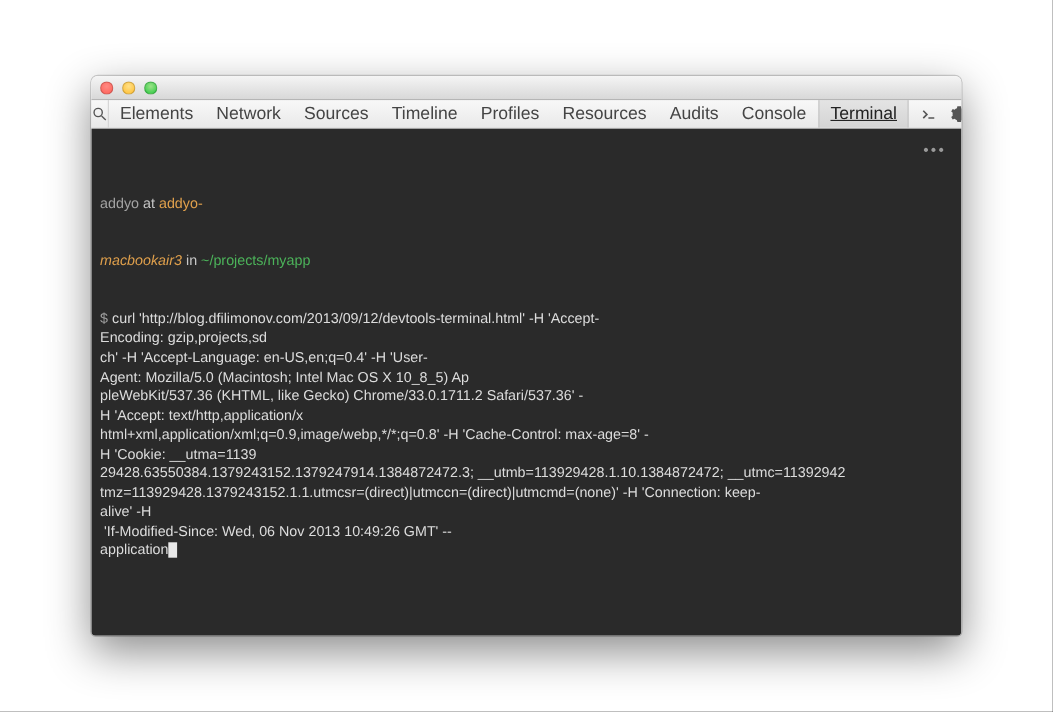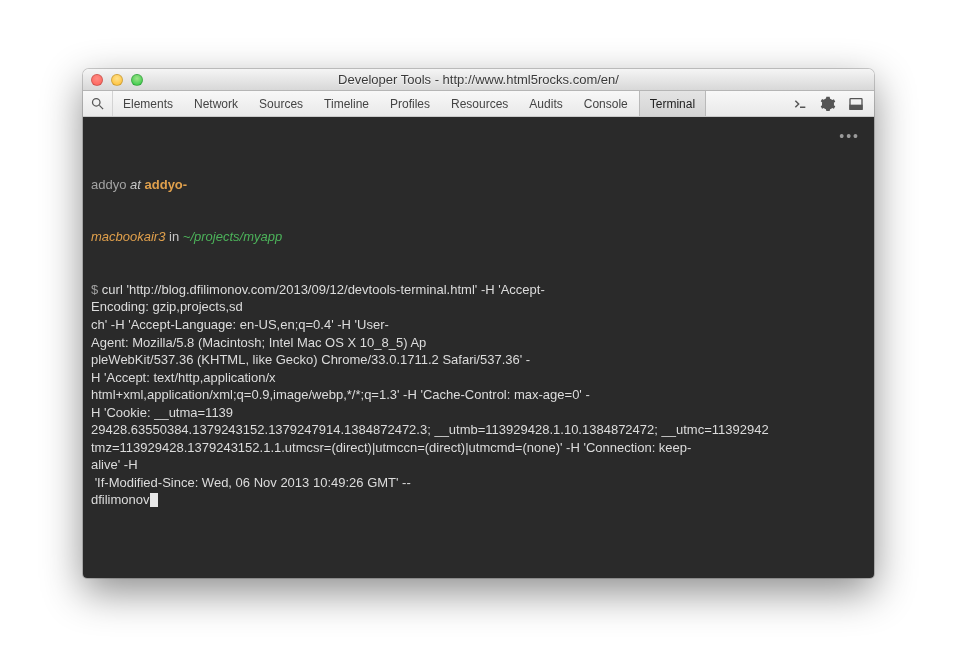--- a/index.html
+++ b/index.html
@@ -29,76 +29,76 @@
       position: absolute; left: 0; right: 0; text-align: center;
       color: #3a3a3a; font-size: 13px;
       text-shadow: 0 1px 0 rgba(255,255,255,0.7);
       pointer-events: none;
     }
     .toolbar {
       height: 26px;
       background: linear-gradient(#f8f8f8, #e9e9e9);
       border-bottom: 1px solid #c9c9c9;
       display: flex; align-items: stretch;
-      font-size: 12px;
+      font-size: 16px;
     }
     .tool-icon {
       width: 30px; display: flex; align-items: center; justify-content: center;
       color: #555; border-right: 1px solid #d3d3d3;
     }
     .tool-icon svg { width: 15px; height: 15px; }
     .tabs { display: flex; align-items: stretch; }
     .tab {
       padding: 0 10px; display: flex; align-items: center;
       color: #444; cursor: default; border-right: 1px solid transparent;
     }
     .tab.active {
       background: linear-gradient(#e4e4e4, #d4d4d4);
       border-left: 1px solid #b9b9b9; border-right: 1px solid #b9b9b9;
       color: #222;
+      text-decoration: underline;
     }
     .toolbar-spacer { flex: 1; }
     .right-icons { display: flex; align-items: center; gap: 12px; padding: 0 10px; color: #555; }
     .right-icons svg { width: 16px; height: 16px; }
     .right-icons .ricon { display: flex; align-items: center; }
     .terminal {
       flex: 1; background: #2a2a2a; color: #e8e8e8;
       font-family: "Menlo", "Monaco", monospace; font-size: 13px;
       padding: 6px 8px; line-height: 1.35;
       word-break: break-all; white-space: pre-wrap;
       position: relative;
     }
     .prompt-line { margin-bottom: 0; }
     .user { color: #a3a3a3; }
-    .at { color: #c7c7c7; font-style: italic; }
-    .host { color: #e0a04c; font-weight: bold; }
+    .at { color: #c7c7c7; }
+    .host { color: #e0a04c; }
     .path-host { color: #e0a04c; font-style: italic; }
     .in { color: #c7c7c7; }
-    .path { color: #4cb35a; font-style: italic; }
+    .path { color: #4cb35a; }
     .dollar { color: #a0a0a0; }
     .cmd, .output { color: #dcdcdc; }
     .cursor { display: inline-block; width: 8px; height: 14px; background: #e8e8e8; vertical-align: text-bottom; }
     .kebab {
       position: absolute; top: 10px; right: 14px;
       color: #9a9a9a; letter-spacing: 2px; font-size: 14px;
       cursor: default;
     }
   </style>
 </head>
 <body>
 
 <div class="window">
 
   <div class="titlebar">
     <div class="traffic-lights">
       <div class="tl red"></div>
       <div class="tl yellow"></div>
       <div class="tl green"></div>
     </div>
-    <div class="title-text">Developer Tools - http://www.html5rocks.com/en/</div>
   </div>
 
   <div class="toolbar">
     <div class="tool-icon">
       <svg viewBox="0 0 24 24" fill="none" stroke="currentColor" stroke-width="2">
         <circle cx="10" cy="10" r="6"></circle>
           <line x1="15" y1="15" x2="21" y2="21"></line>
       </svg>
     </div>
     <div class="tabs">
@@ -152,25 +152,25 @@
     </div>
   </div>
 
   <div class="terminal">
     <div class="kebab">•••</div>
     <div class="prompt-line"><span class="user">addyo</span> <span class="at">at</span> <span class="host">addyo-</span></div>
     <div class="prompt-line"><span class="path-host">macbookair3</span> <span class="in">in</span> <span class="path">~/projects/myapp</span></div>
     <div><span class="dollar">$</span> <span class="cmd">curl 'http://blog.dfilimonov.com/2013/09/12/devtools-terminal.html' -H 'Accept-</span>
 <span class="cmd">Encoding: gzip,projects,sd</span>
 <span class="cmd">ch' -H 'Accept-Language: en-US,en;q=0.4' -H 'User-</span>
-<span class="cmd">Agent: Mozilla/5.8 (Macintosh; Intel Mac OS X 10_8_5) Ap</span>
+<span class="cmd">Agent: Mozilla/5.0 (Macintosh; Intel Mac OS X 10_8_5) Ap</span>
 <span class="cmd">pleWebKit/537.36 (KHTML, like Gecko) Chrome/33.0.1711.2 Safari/537.36' -</span>
 <span class="cmd">H 'Accept: text/http,application/x</span>
-<span class="cmd">html+xml,application/xml;q=0.9,image/webp,*/*;q=1.3' -H 'Cache-Control: max-age=0' -</span>
+<span class="cmd">html+xml,application/xml;q=0.9,image/webp,*/*;q=0.8' -H 'Cache-Control: max-age=8' -</span>
 <span class="cmd">H 'Cookie: __utma=1139</span>
 <span class="cmd">29428.63550384.1379243152.1379247914.1384872472.3; __utmb=113929428.1.10.1384872472; __utmc=11392942</span>
 <span class="cmd">tmz=113929428.1379243152.1.1.utmcsr=(direct)|utmccn=(direct)|utmcmd=(none)' -H 'Connection: keep-</span>
 <span class="cmd">alive' -H</span>
 <span class="cmd"> 'If-Modified-Since: Wed, 06 Nov 2013 10:49:26 GMT' --</span>
-<span class="cmd">dfilimonov</span><span class="cursor"></span></div>
+<span class="cmd">application</span><span class="cursor"></span></div>
   </div>
 
 </div>
 
 </body></html>

